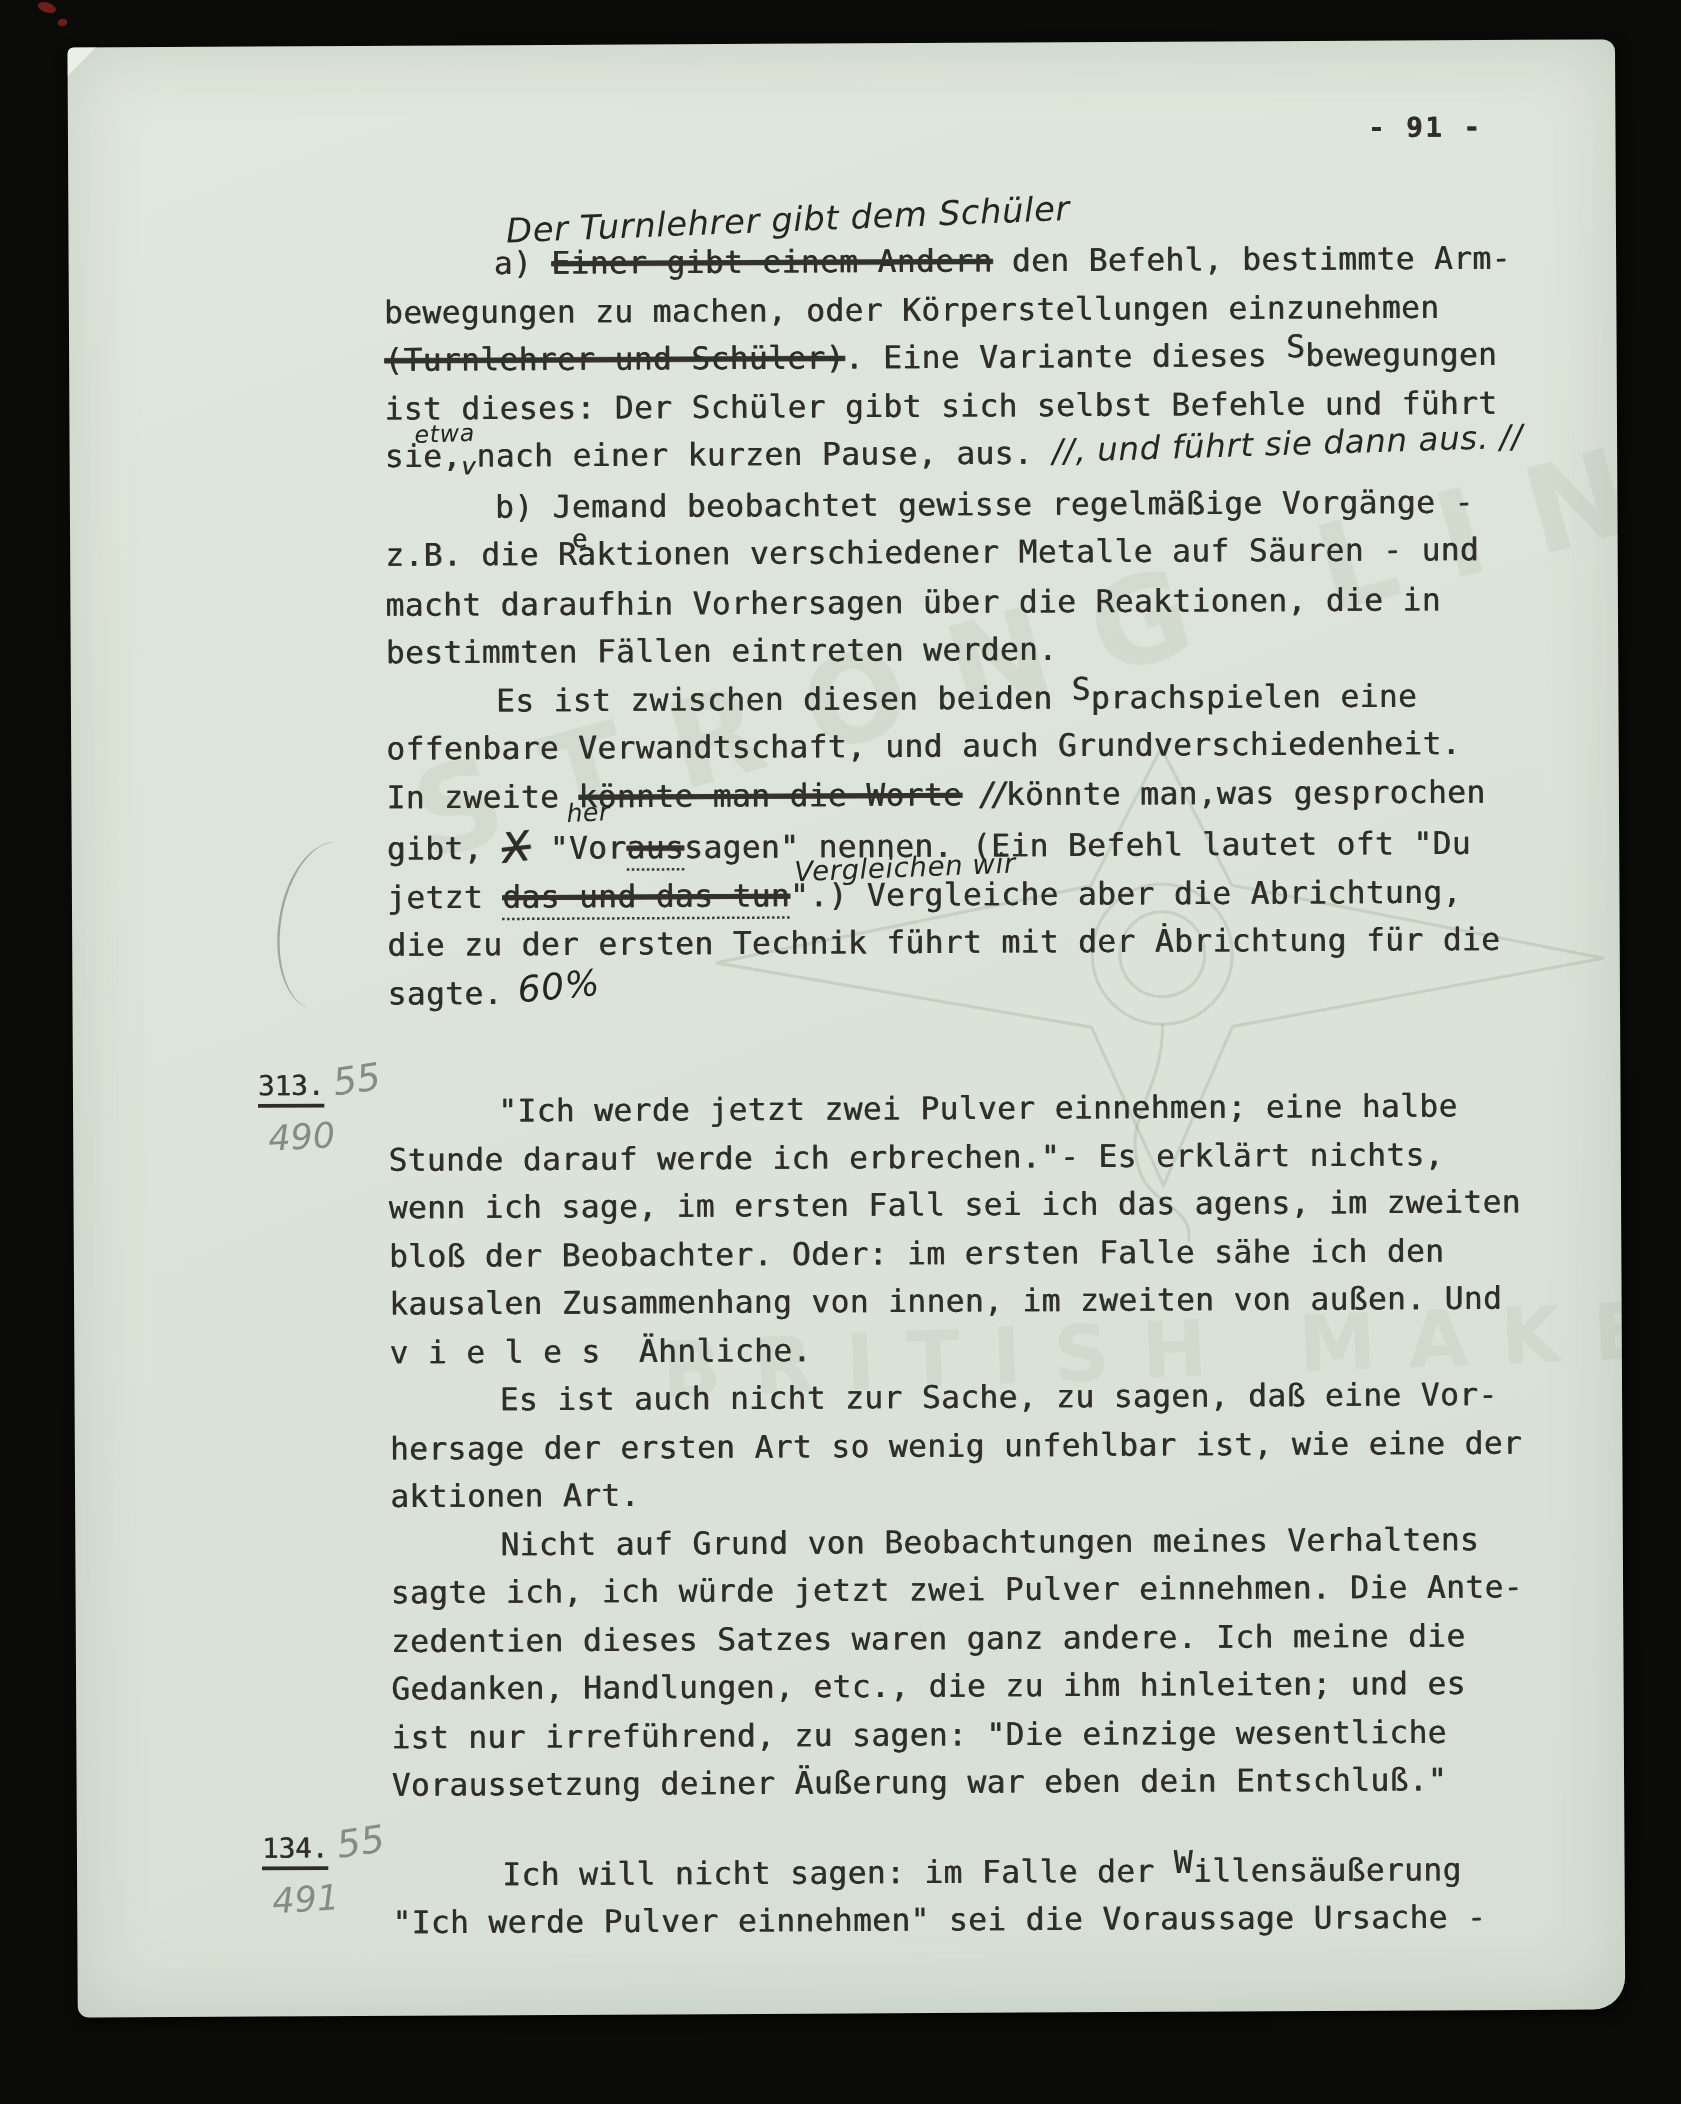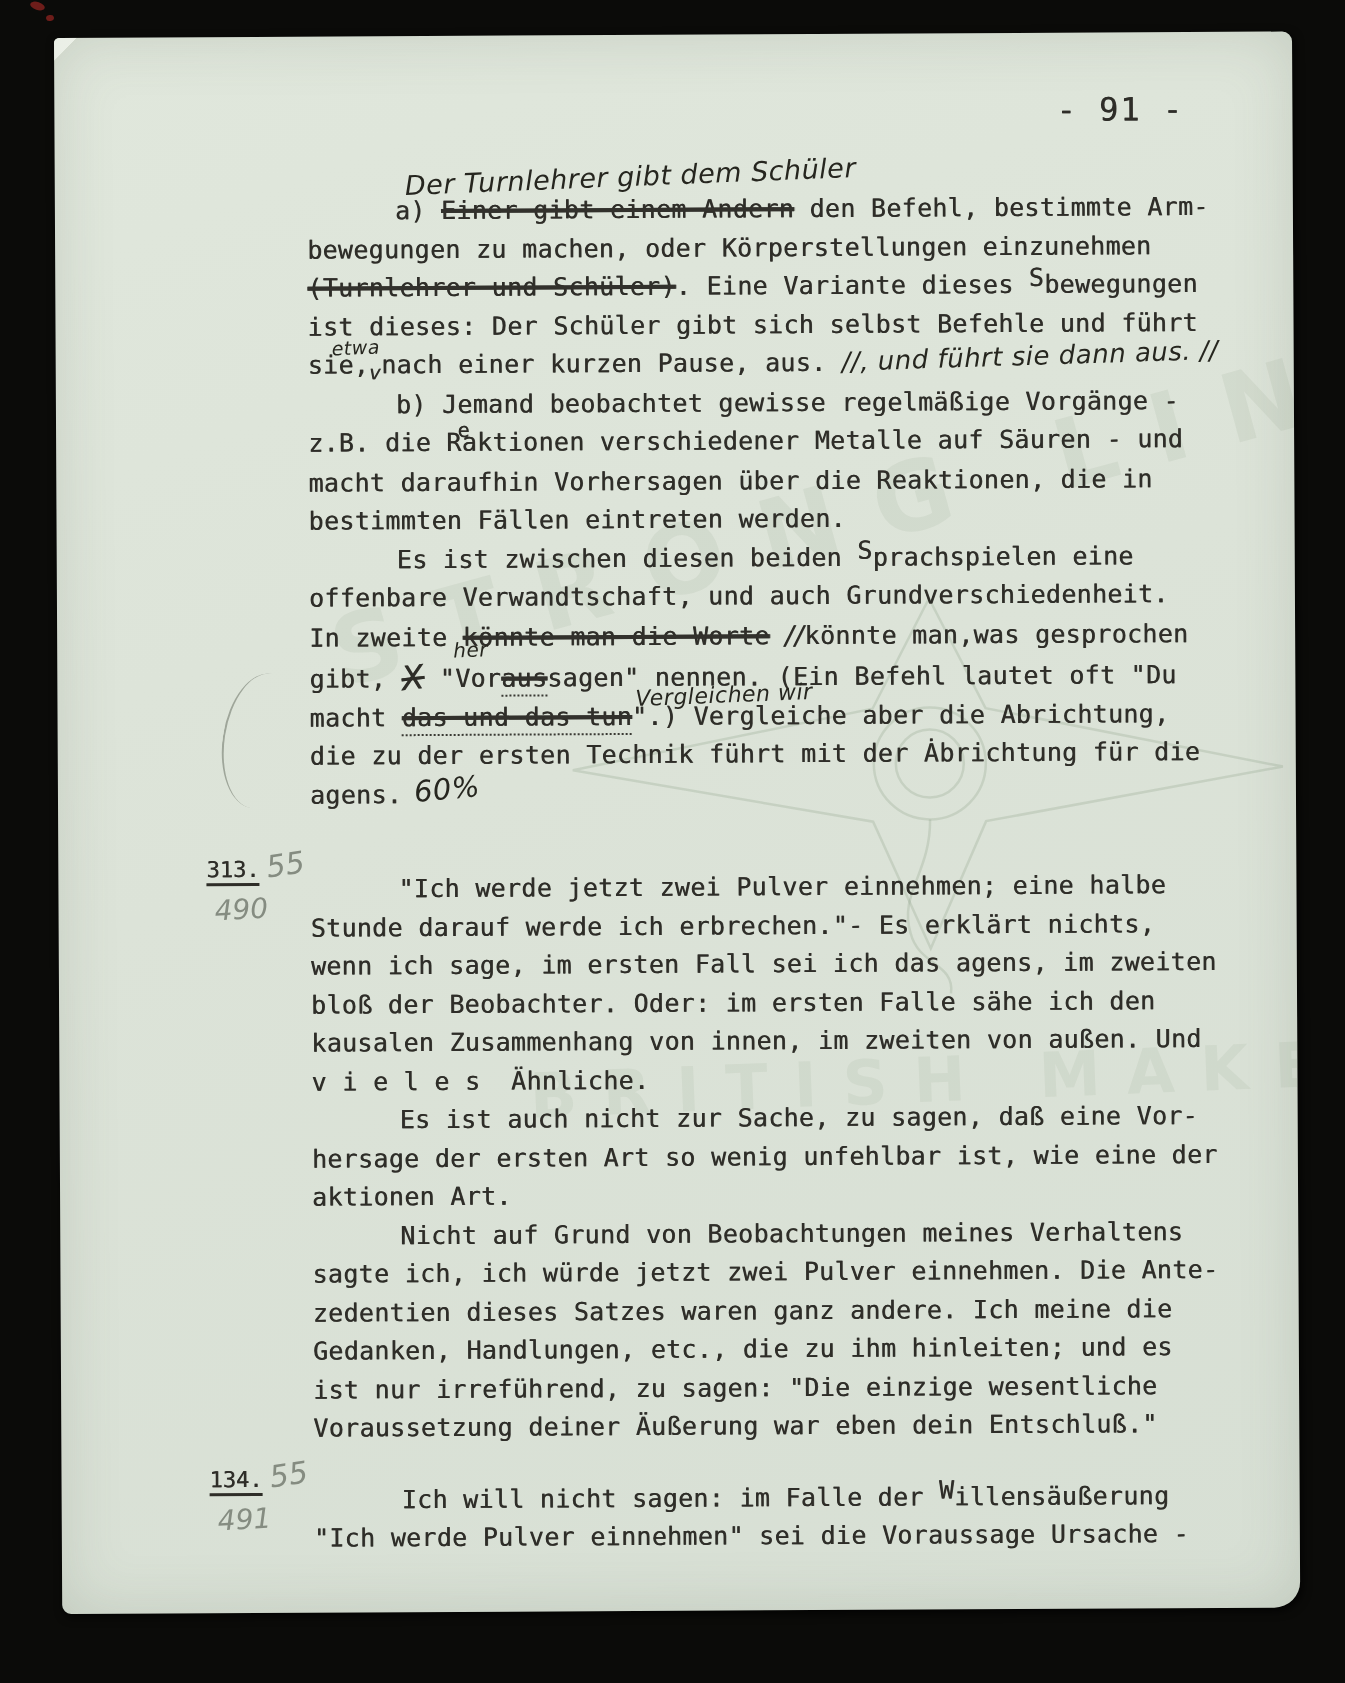--- a/index.html
+++ b/index.html
@@ -35,22 +35,22 @@
   #wm-make{left:470px;top:1010px;font-size:62px;letter-spacing:26px;transform:rotate(-2deg);color:rgba(123,145,118,0.10);}
   #wm-star{position:absolute;left:500px;top:520px;pointer-events:none;}
   #pencil-curve{
     position:absolute;left:165px;top:636px;width:76px;height:136px;
     border-left:2.5px solid rgba(108,114,102,.55);
     border-radius:50%;transform:rotate(9deg);
   }
 
   
   #page-number{
-    position:absolute;left:1002px;top:58px;font-size:32px;color:#2e2d28;
-    letter-spacing:2px;text-shadow:.5px 0 0 rgba(46,45,40,.85);
+    position:absolute;left:1040px;top:58px;font-size:22px;color:#2e2d28;
+    letter-spacing:2px;text-shadow:.5px 0 0 rgba(46,45,40,.85);font-weight:bold;
   }
   #text-column{
     position:absolute;left:252px;top:156px;width:940px;
     font-size:25px;line-height:38.5px;letter-spacing:.3px;color:#2e2d28;
     text-shadow:.5px 0 0 rgba(46,45,40,.85);
   }
   .block{margin:0;}
   .block:nth-of-type(2){margin-top:56px;}
   .block:nth-of-type(3){margin-top:33px;}
   .line{white-space:pre;}
@@ -135,23 +135,23 @@
         <div class="line"><span class="seg plain">ist dieses: Der Schüler gibt sich selbst Befehle und führt</span></div>
         <div class="line"><span class="seg plain">sie,</span><span class="seg caret">v</span><span class="seg plain">nach einer kurzen Pause, aus.</span></div>
         <div class="line indent"><span class="seg plain">b) Jemand beobachtet gewisse regelmäßige Vorgänge -</span></div>
         <div class="line"><span class="seg plain">z.B. die R</span><span class="seg sup">e</span><span class="seg plain">aktionen verschiedener Metalle auf Säuren - und</span></div>
         <div class="line"><span class="seg plain">macht daraufhin Vorhersagen über die Reaktionen, die in</span></div>
         <div class="line"><span class="seg plain">bestimmten Fällen eintreten werden.</span></div>
         <div class="line indent"><span class="seg plain">Es ist zwischen diesen beiden </span><span class="seg raised">S</span><span class="seg plain">prachspielen eine</span></div>
         <div class="line"><span class="seg plain">offenbare Verwandtschaft, und auch Grundverschiedenheit.</span></div>
         <div class="line"><span class="seg plain">In zweite </span><span class="seg strike">könnte man die Worte</span><span class="seg plain"> </span><span class="seg handseg">//</span><span class="seg plain">könnte man,was gesprochen</span></div>
         <div class="line"><span class="seg plain">gibt, </span><span class="seg xmark">X</span><span class="seg plain"> "Vor</span><span class="seg strikedots">aus</span><span class="seg plain">sagen" nennen. (Ein Befehl lautet oft "Du</span></div>
-        <div class="line"><span class="seg plain">macht </span><span class="seg strikedots">das und das tun</span><span class="seg plain">".) Vergleiche aber die Abrichtung,</span></div>
+        <div class="line"><span class="seg plain">jetzt </span><span class="seg strikedots">das und das tun</span><span class="seg plain">".) Vergleiche aber die Abrichtung,</span></div>
         <div class="line"><span class="seg plain">die zu der ersten Technik führt mit der Ȧbrichtung für die</span></div>
-        <div class="line"><span class="seg plain">agens.</span></div>
+        <div class="line"><span class="seg plain">sagte.</span></div>
       </div>
       <div class="block">
         <div class="line indent"><span class="seg plain">"Ich werde jetzt zwei Pulver einnehmen; eine halbe</span></div>
         <div class="line"><span class="seg plain">Stunde darauf werde ich erbrechen."- Es erklärt nichts,</span></div>
         <div class="line"><span class="seg plain">wenn ich sage, im ersten Fall sei ich das agens, im zweiten</span></div>
         <div class="line"><span class="seg plain">bloß der Beobachter. Oder: im ersten Falle sähe ich den</span></div>
         <div class="line"><span class="seg plain">kausalen Zusammenhang von innen, im zweiten von außen. Und</span></div>
         <div class="line"><span class="seg plain">v i e l e s  Ähnliche.</span></div>
         <div class="line indent"><span class="seg plain">Es ist auch nicht zur Sache, zu sagen, daß eine Vor-</span></div>
         <div class="line"><span class="seg plain">hersage der ersten Art so wenig unfehlbar ist, wie eine der</span></div>

